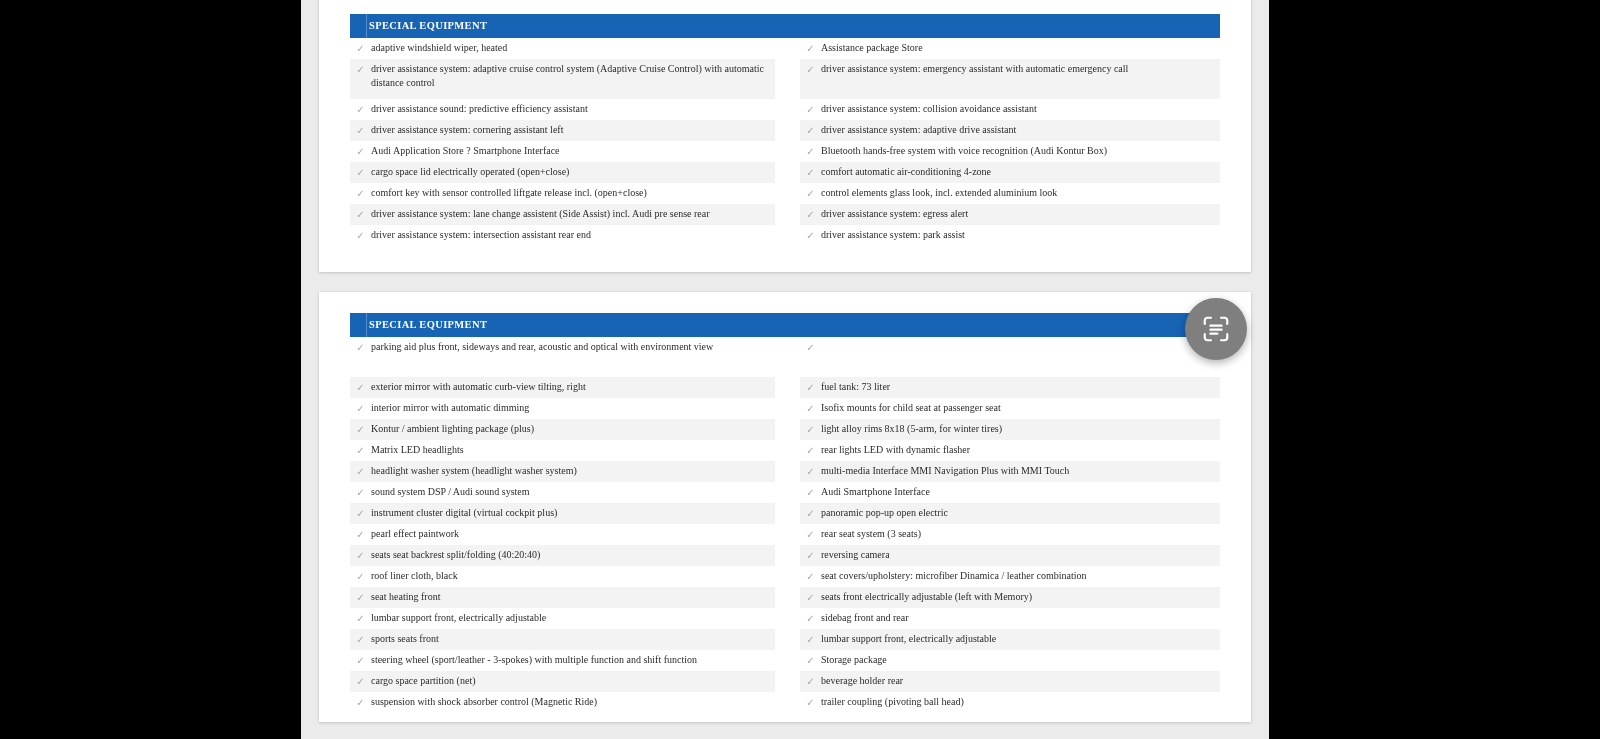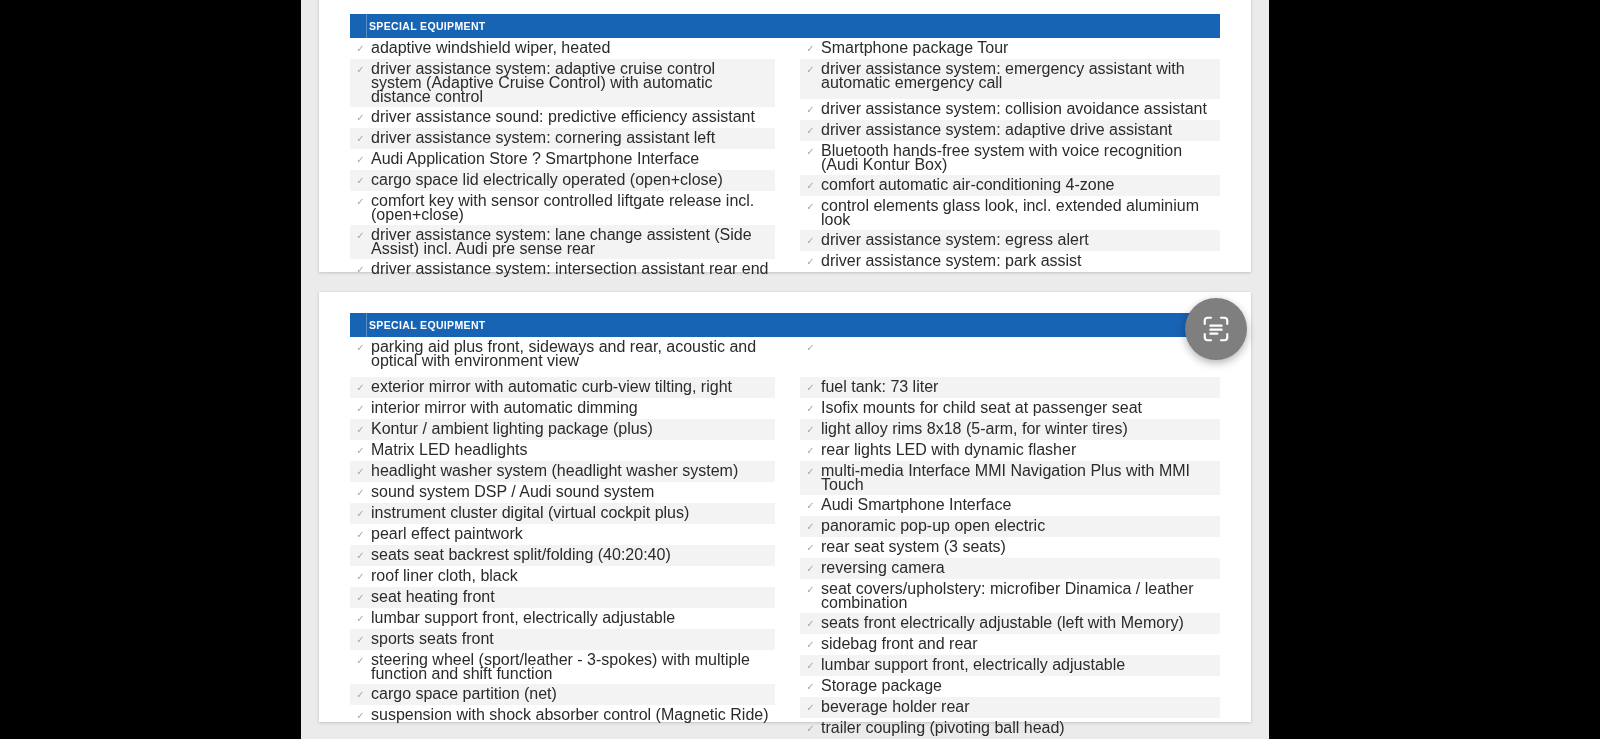--- a/index.html
+++ b/index.html
@@ -30,20 +30,21 @@
     height: 739px;
     background: #ebebeb;
     overflow: hidden;
   }
   .page-scroll {
     position: absolute;
     left: 0;
     top: 0;
     width: 919px;
     height: 739px;
+    font-family: Liberation Serif, serif;
   }
 
   
   .card {
     position: absolute;
     left: 18px;
     width: 932px;
     background: #ffffff;
     box-shadow: 0 1px 3px rgba(0,0,0,0.16), 0 0 1px rgba(0,0,0,0.10);
   }
@@ -110,21 +111,21 @@
     color: #a8a8a8;
     font-size: 10px;
     line-height: 14px;
     text-align: center;
     padding-top: 1px;
     user-select: none;
   }
   .row-label {
     flex: 1 1 auto;
     color: #2b2b2b;
-    font-size: 16px;
+    font-size: 10px;
     line-height: 14px;
     padding-right: 6px;
   }
 
   
   .row.tall { min-height: 40px; }
 
   
   .fab {
     position: absolute;
@@ -189,21 +190,21 @@
                   <span class="row-label">driver assistance system: lane change assistent (Side Assist) incl. Audi pre sense rear</span>
                 </div>
                 <div class="row">
                   <span class="check">✓</span>
                   <span class="row-label">driver assistance system: intersection assistant rear end</span>
                 </div>
               </div>
             <div class="col col-right">
                 <div class="row">
                   <span class="check">✓</span>
-                  <span class="row-label">Smartphone package Tour</span>
+                  <span class="row-label">Assistance package Store</span>
                 </div>
                 <div class="row alt tall">
                   <span class="check">✓</span>
                   <span class="row-label">driver assistance system: emergency assistant with automatic emergency call</span>
                 </div>
                 <div class="row">
                   <span class="check">✓</span>
                   <span class="row-label">driver assistance system: collision avoidance assistant</span>
                 </div>
                 <div class="row alt">

